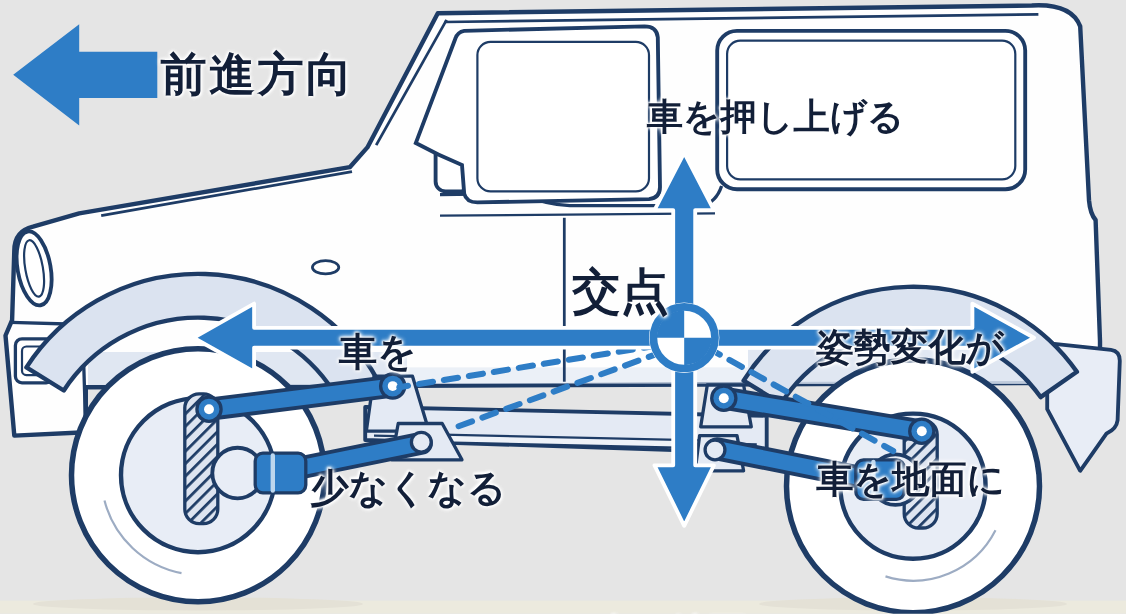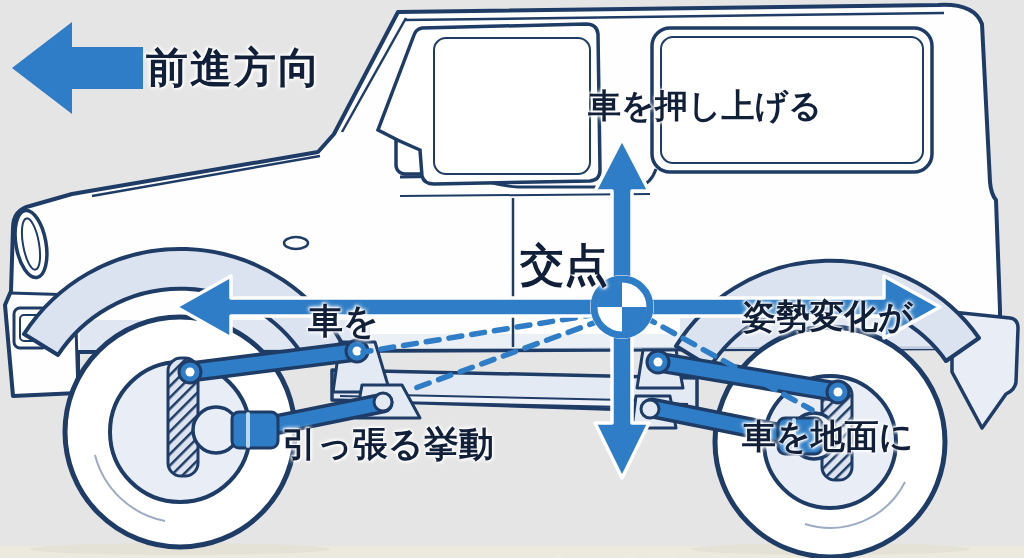--- a/index.html
+++ b/index.html
@@ -177,21 +177,21 @@
       <circle cx="622" cy="307" r="28" fill="none" stroke="#2e7dc6" stroke-width="7"></circle>
     </g>
   </svg>
 
   <div class="label lbl-forward">前進方向</div>
 
   <div class="label lbl-pushup">車を押し上げる</div>
 
   <div class="label lbl-pull">
     <div class="l1">車を</div>
-    <div>引っ張る挙動</div>
+    <div>少なくなる</div>
   </div>
 
   <div class="label lbl-intersection">交点</div>
 
   <div class="label lbl-posture">
     <div>姿勢変化が</div>
     <div>車を地面に</div>
   </div>
 
   <div class="label lbl-press">

